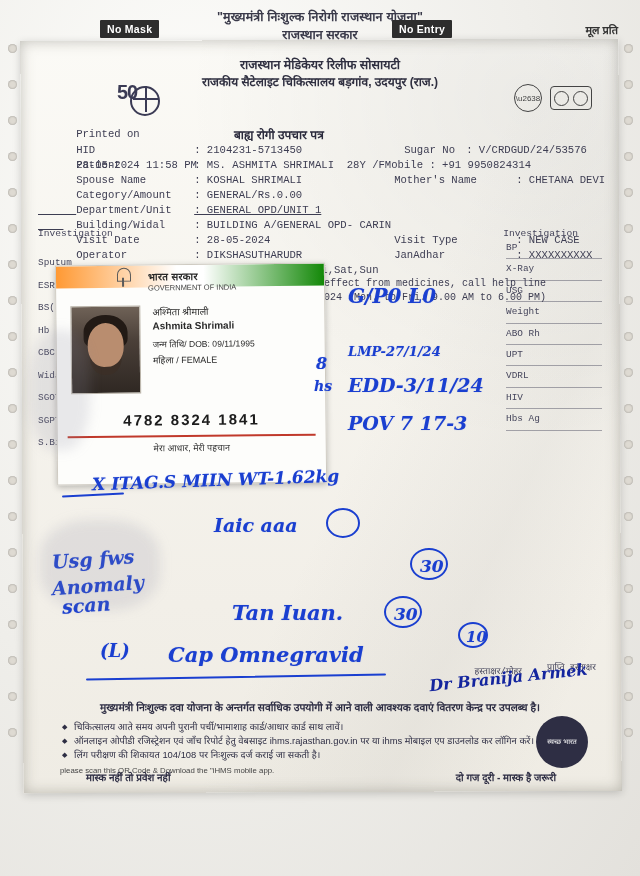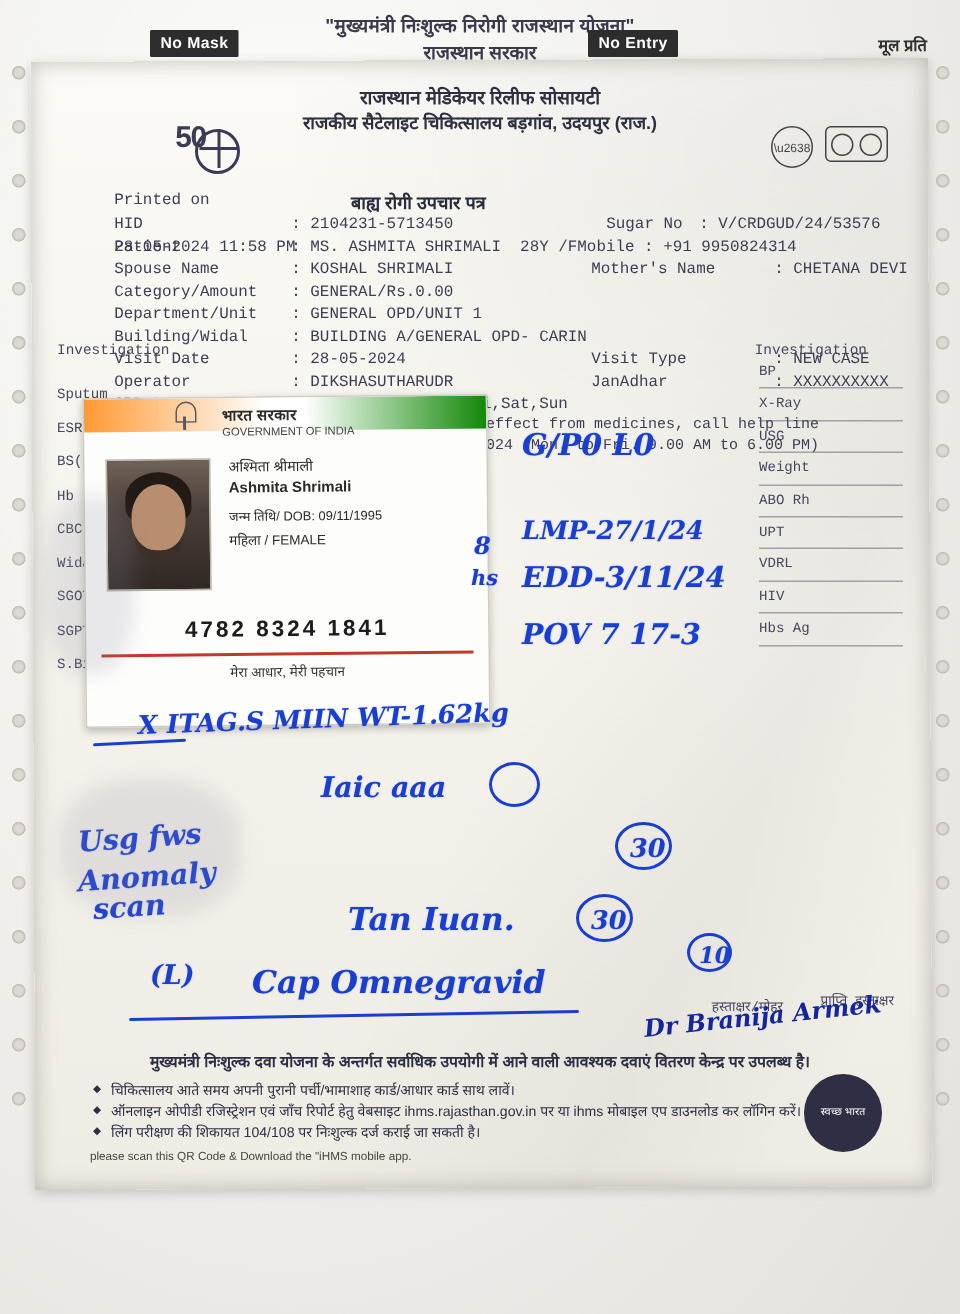--- a/index.html
+++ b/index.html
@@ -54,21 +54,21 @@
 
   
   .emblem50{
     position:absolute;left:100px;top:82px;width:54px;height:44px;color:#3b3b55;
     font-size:7px;text-align:center;line-height:1.05;
   }
   .emblem50 .big{font-size:20px;font-weight:bold;letter-spacing:-1px;}
   .wheel{position:absolute;left:30px;top:4px;width:26px;height:26px;border:2px solid #3b3b55;border-radius:50%;}
   .wheel:before,.wheel:after{content:"";position:absolute;left:50%;top:-2px;width:2px;height:26px;background:#3b3b55;}
   .wheel:after{transform:rotate(90deg);}
-  .rt-logos{position:absolute;right:48px;top:84px;display:flex;gap:8px;}
+  .rt-logos{position:absolute;right:48px;top:84px;display:flex;gap:8px;align-items:center;}
   .rt-logos .circ{width:26px;height:26px;border:1.4px solid #444;border-radius:50%;
     display:flex;align-items:center;justify-content:center;font-size:8px;color:#444;}
   .rt-logos .glasses{width:40px;height:22px;border:1.4px solid #444;border-radius:4px;position:relative;}
   .rt-logos .glasses:before,.rt-logos .glasses:after{
     content:"";position:absolute;top:4px;width:13px;height:13px;border:1.4px solid #444;border-radius:50%;}
   .rt-logos .glasses:before{left:3px;} .rt-logos .glasses:after{right:3px;}
 
   
   .mono{font-family:"Liberation Mono", monospace;}
   .form{position:absolute;left:38px;top:112px;width:566px;color:#3d3d52;font-size:10.6px;line-height:15.2px;}
@@ -257,21 +257,21 @@
     <div class="row" style="position:absolute;top:46px;left:0;">
       <span style="display:inline-block;width:118px">Spouse Name</span><span>: KOSHAL SHRIMALI</span>
     </div>
     <div class="row" style="position:absolute;top:46px;left:318px;">
       <span style="display:inline-block;width:122px">Mother's Name</span><span>: CHETANA DEVI</span>
     </div>
 
     <div class="row" style="position:absolute;top:61px;left:0;">
       <span style="display:inline-block;width:118px">Category/Amount</span><span>: GENERAL/Rs.0.00</span>
     </div>
-    <div class="row" style="position:absolute;top:76px;left:0;">
+    <div class="row" style="position:absolute;top:76px;left:0;text-decoration:underline;">
       <span style="display:inline-block;width:118px">Department/Unit</span><span>: GENERAL OPD/UNIT 1</span>
     </div>
     <div class="row" style="position:absolute;top:91px;left:0;">
       <span style="display:inline-block;width:118px">Building/Widal</span><span>: BUILDING A/GENERAL OPD- CARIN</span>
     </div>
     <div class="row" style="position:absolute;top:106px;left:0;">
       <span style="display:inline-block;width:118px">Visit Date</span><span>: 28-05-2024</span>
     </div>
     <div class="row" style="position:absolute;top:106px;left:318px;">
       <span style="display:inline-block;width:122px">Visit Type</span><span>: NEW CASE</span>
@@ -340,21 +340,21 @@
       <div class="en">Ashmita Shrimali</div>
       <div class="dob">जन्म तिथि/ DOB: 09/11/1995</div>
       <div class="sex">महिला / FEMALE</div>
     </div>
     <div class="aad-num">4782 8324 1841</div>
     <div class="aad-rule"></div>
     <div class="aad-foot">मेरा आधार, मेरी पहचान</div>
   </div>
 
   <div class="hand" style="left:348px;top:284px;font-size:20px;">G/P0 L0</div>
-  <div class="hand" style="left:348px;top:344px;font-size:17px;font-style:italic;">LMP-27/1/24</div>
+  <div class="hand" style="left:348px;top:344px;font-size:13px;font-style:italic;">LMP-27/1/24</div>
   <div class="hand" style="left:348px;top:374px;font-size:19px;">EDD-3/11/24</div>
   <div class="hand" style="left:348px;top:412px;font-size:19px;">POV 7 17-3</div>
   <div class="hand" style="left:316px;top:354px;font-size:16px;">8</div>
   <div class="hand" style="left:314px;top:378px;font-size:14px;">hs</div>
 
   <div class="hand" style="left:92px;top:470px;font-size:17px;transform:rotate(-2deg);">X ITAG.S MIIN WT-1.62kg</div>
   <div class="underline-hand" style="left:62px;top:494px;width:62px;transform:rotate(-3deg);"></div>
 
   <div class="hand" style="left:214px;top:514px;font-size:19px;">Iaic aaa</div>
   <div class="circ-note" style="left:326px;top:508px;width:30px;height:26px;"></div>
@@ -389,14 +389,18 @@
     <ul>
       <li>चिकित्सालय आते समय अपनी पुरानी पर्ची/भामाशाह कार्ड/आधार कार्ड साथ लावें।</li>
       <li>ऑनलाइन ओपीडी रजिस्ट्रेशन एवं जाँच रिपोर्ट हेतु वेबसाइट ihms.rajasthan.gov.in पर या ihms मोबाइल एप डाउनलोड कर लॉगिन करें।</li>
       <li>लिंग परीक्षण की शिकायत 104/108 पर निःशुल्क दर्ज कराई जा सकती है।</li>
     </ul>
     <div class="qrnote">please scan this QR Code &amp; Download the "iHMS mobile app.</div>
   </div>
 
   <div class="swachh">स्वच्छ भारत</div>
 
+  <div class="bottom-strip">
+    <div>मास्क नहीं तो प्रवेश नहीं</div>
+    <div>दो गज दूरी - मास्क है जरूरी</div>
+  </div>
 
 </div>
 
 </body></html>

